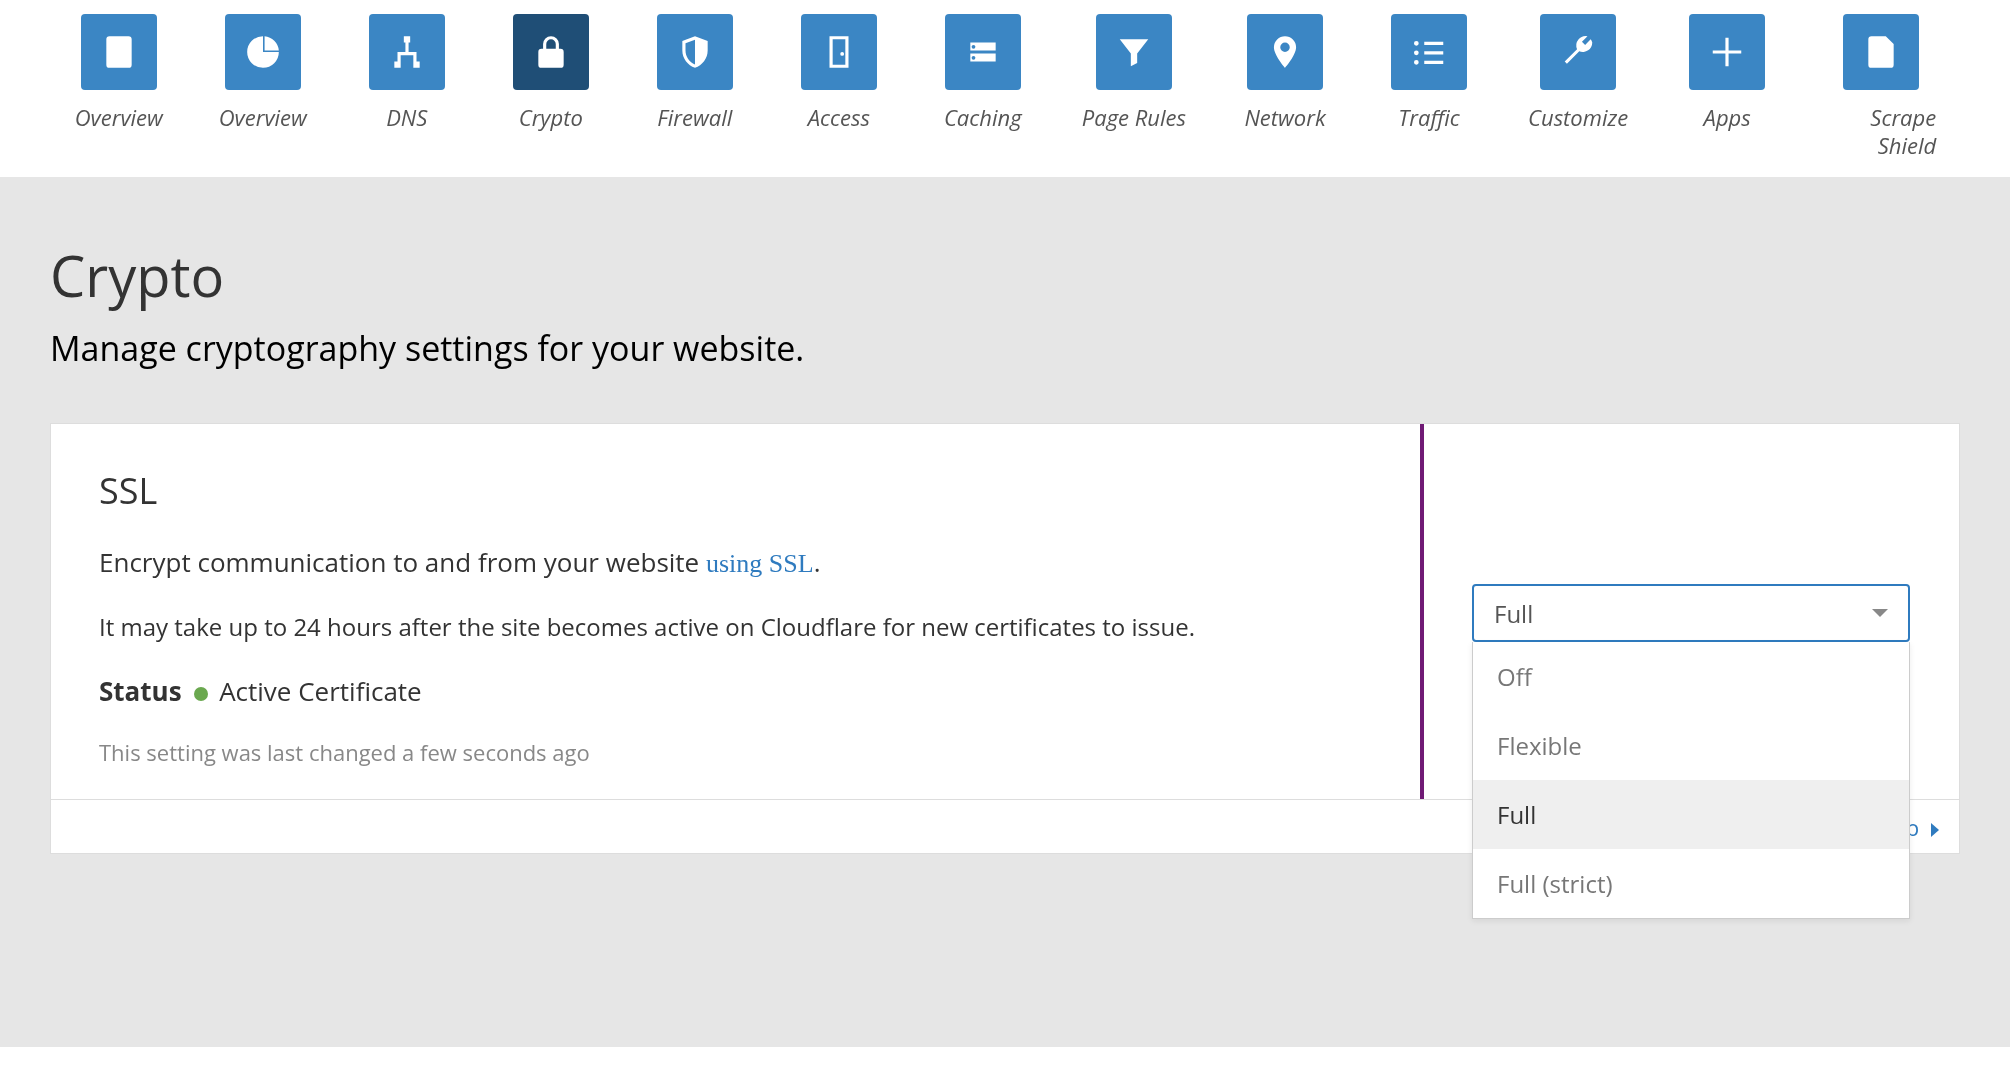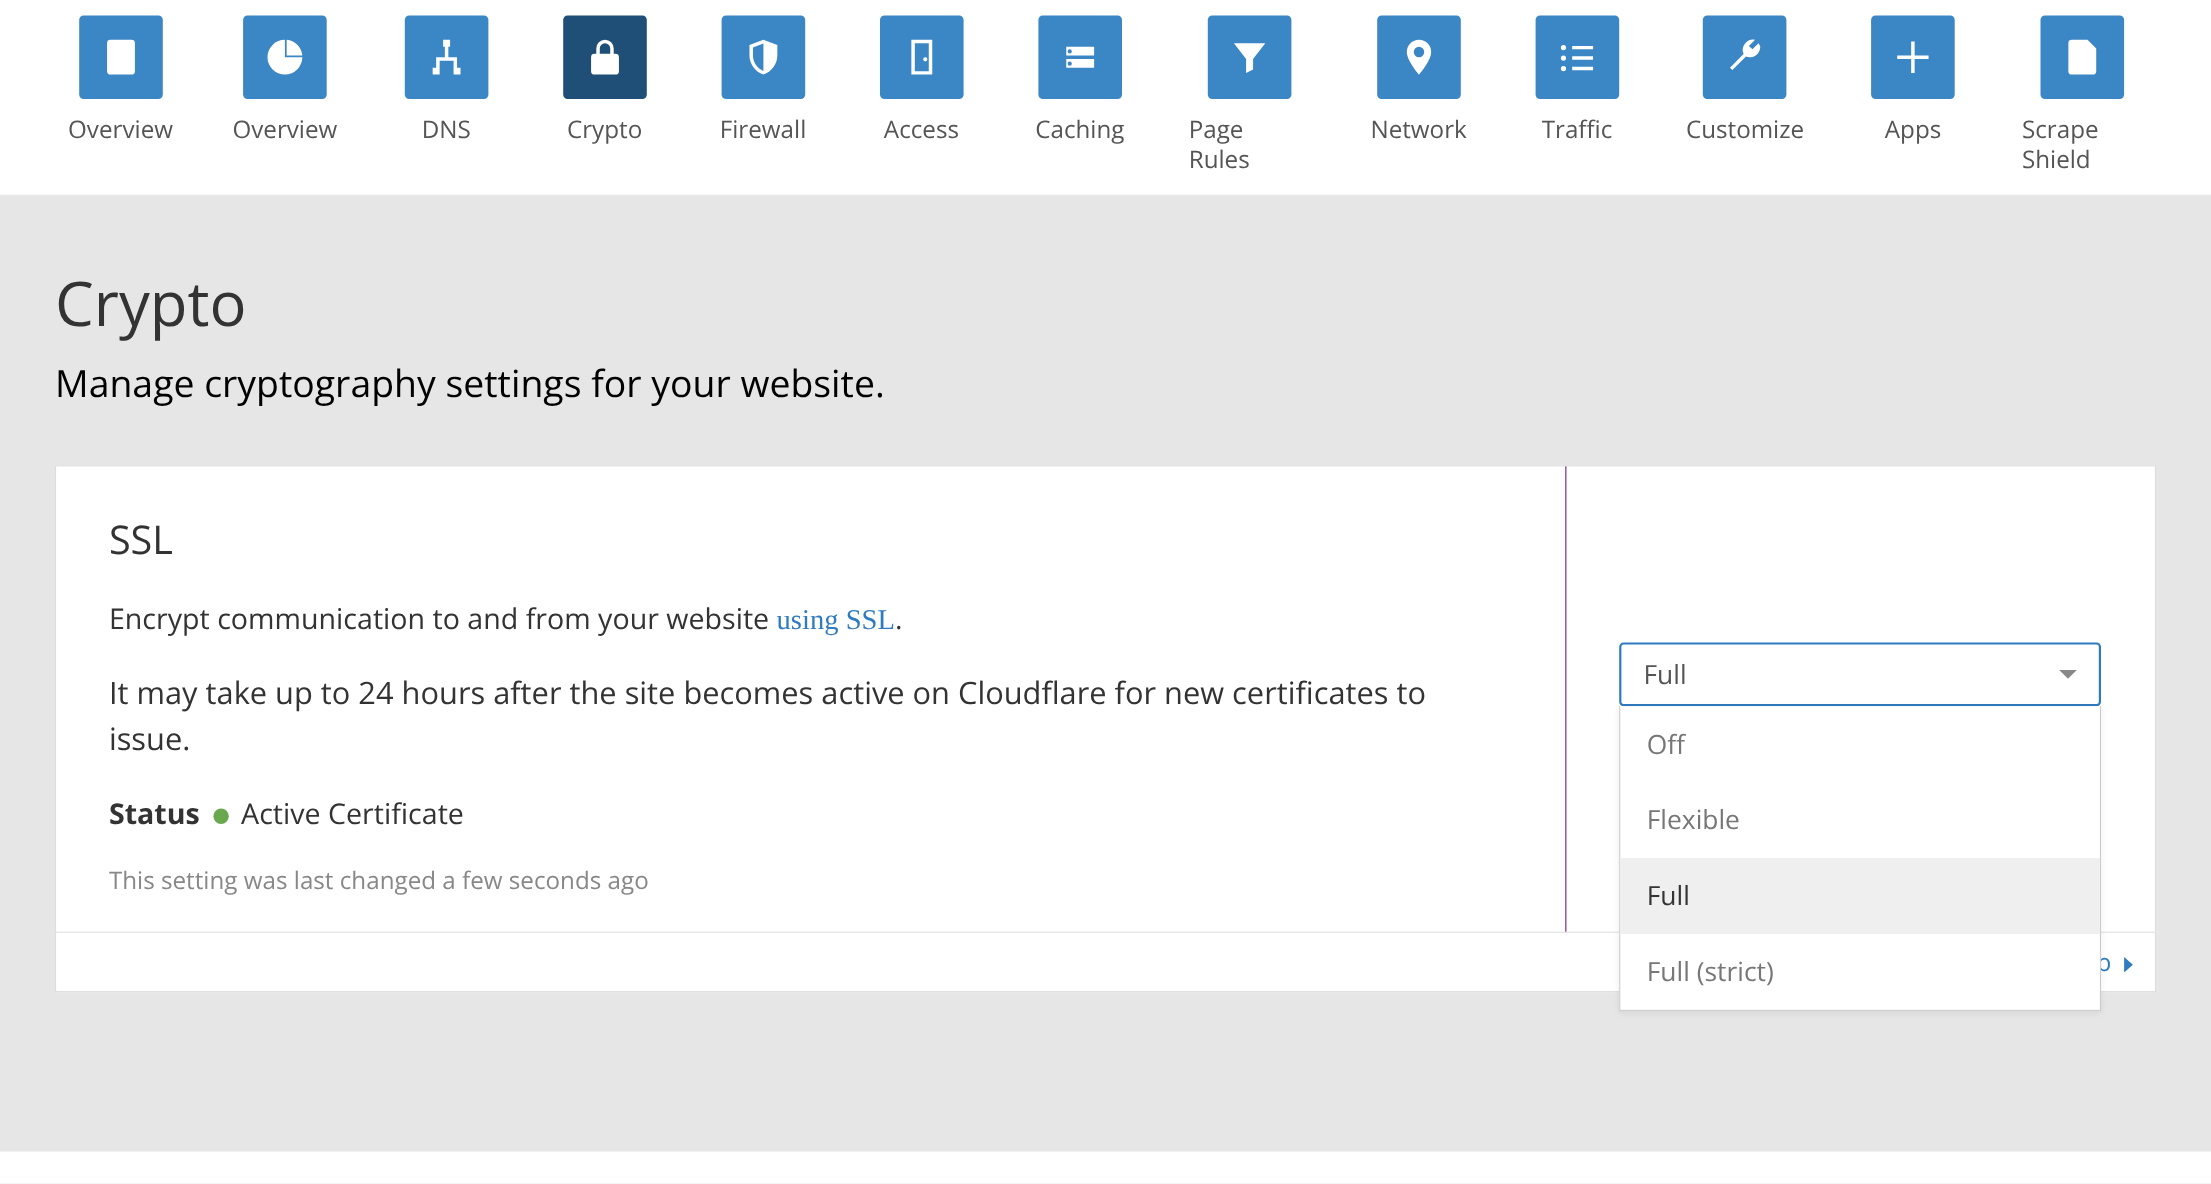--- a/index.html
+++ b/index.html
@@ -31,23 +31,24 @@
     display: flex;
     align-items: center;
     justify-content: center;
   }
   .nav-tile.active { background: #1f4e76; }
   .nav-tile svg { width: 38px; height: 38px; fill: #fff; }
   .nav-label {
     margin-top: 14px;
     font-size: 22px;
     color: #555;
-    text-align: left;
+    text-align: right;
     line-height: 1.25;
     max-width: 110px;
+    font-style: italic;
   }
   .content-wrap {
     background: #e6e6e6;
     padding: 60px 50px 0;
     min-height: 870px;
   }
   .page-title {
     font-size: 56px;
     font-weight: 400;
     color: #333;
@@ -60,21 +61,21 @@
     margin-bottom: 52px;
   }
   .card {
     background: #fff;
     display: flex;
     border: 1px solid #ddd;
   }
   .card-left {
     flex: 1;
     padding: 42px 48px 32px;
-    border-right: 1px solid #701a75;
+    border-right: 4px solid #701a75;
   }
   .card-right {
     width: 535px;
     padding: 42px 48px 32px;
     position: relative;
     display: flex;
     align-items: center;
   }
   .card-title {
     font-size: 36px;
@@ -83,21 +84,21 @@
     margin-bottom: 28px;
   }
   .card-desc {
     font-size: 26px;
     color: #333;
     line-height: 1.5;
     margin-bottom: 26px;
   }
   .card-link { color: #2f7bbf; cursor: pointer; font-family: Liberation Serif, serif; }
   .card-note {
-    font-size: 28px;
+    font-size: 24px;
     color: #333;
     line-height: 1.5;
     margin-bottom: 28px;
   }
   .status-line {
     font-size: 26px;
     color: #333;
     margin-bottom: 28px;
   }
   .status-label { font-weight: 700; }

